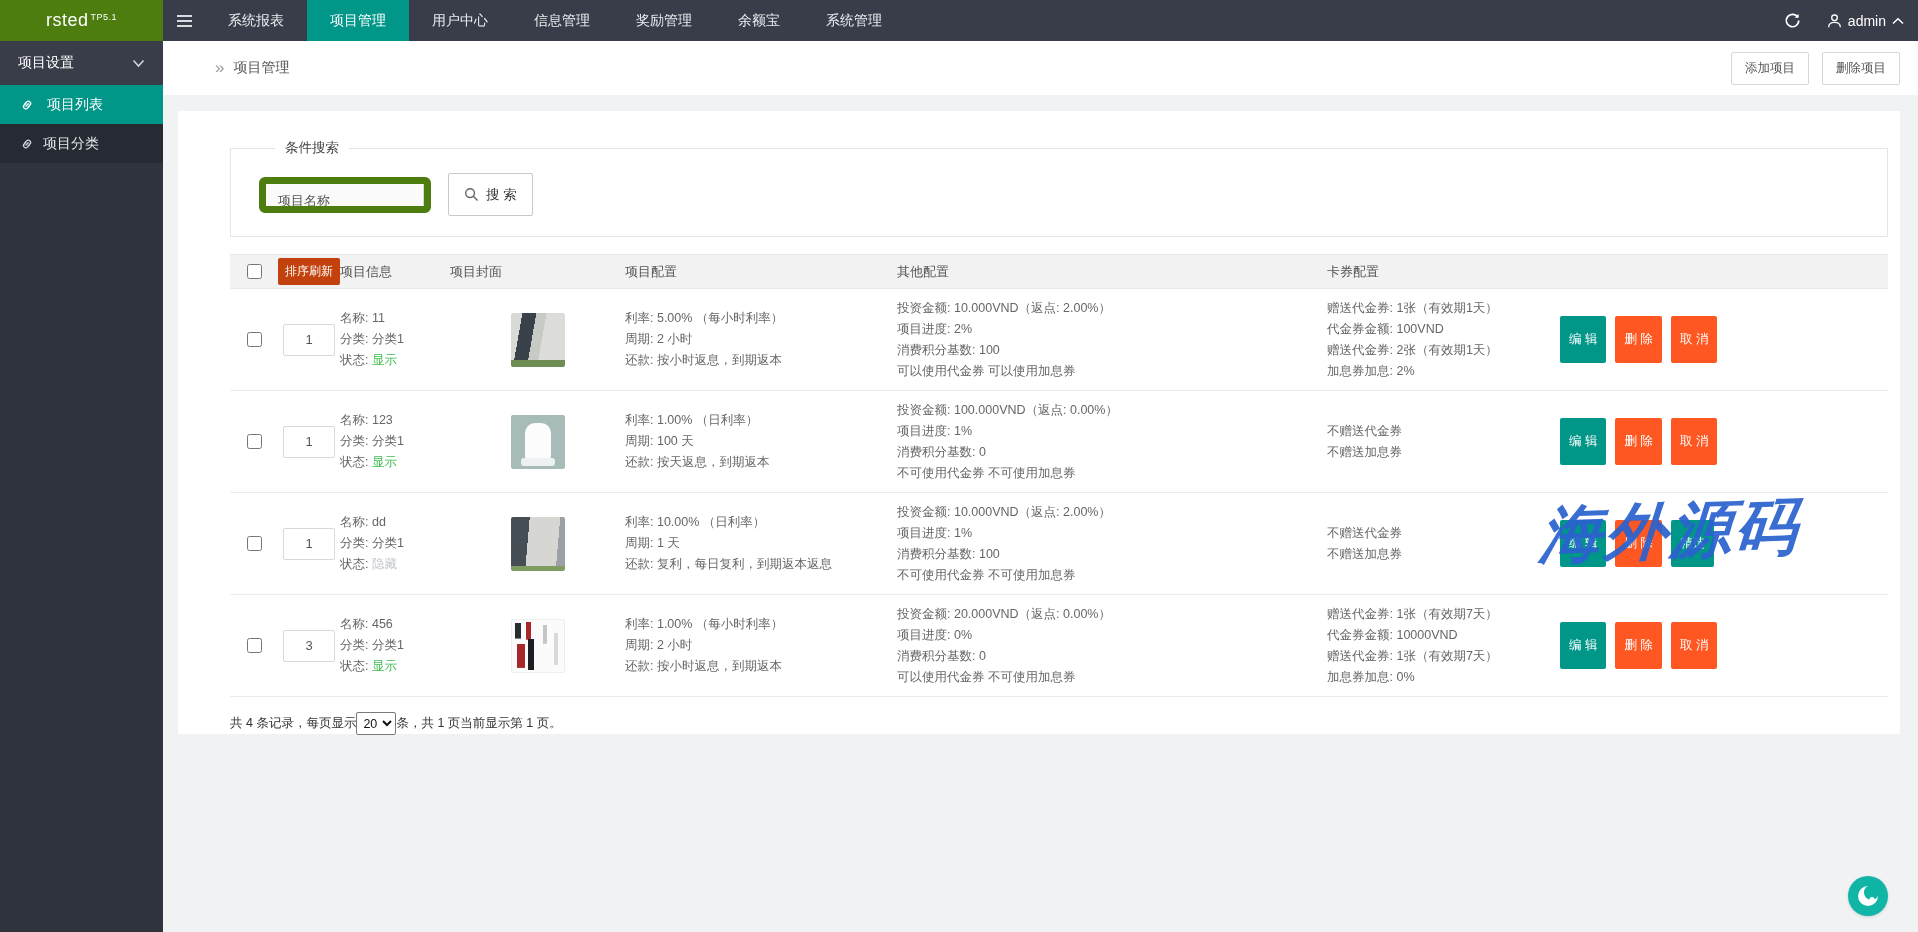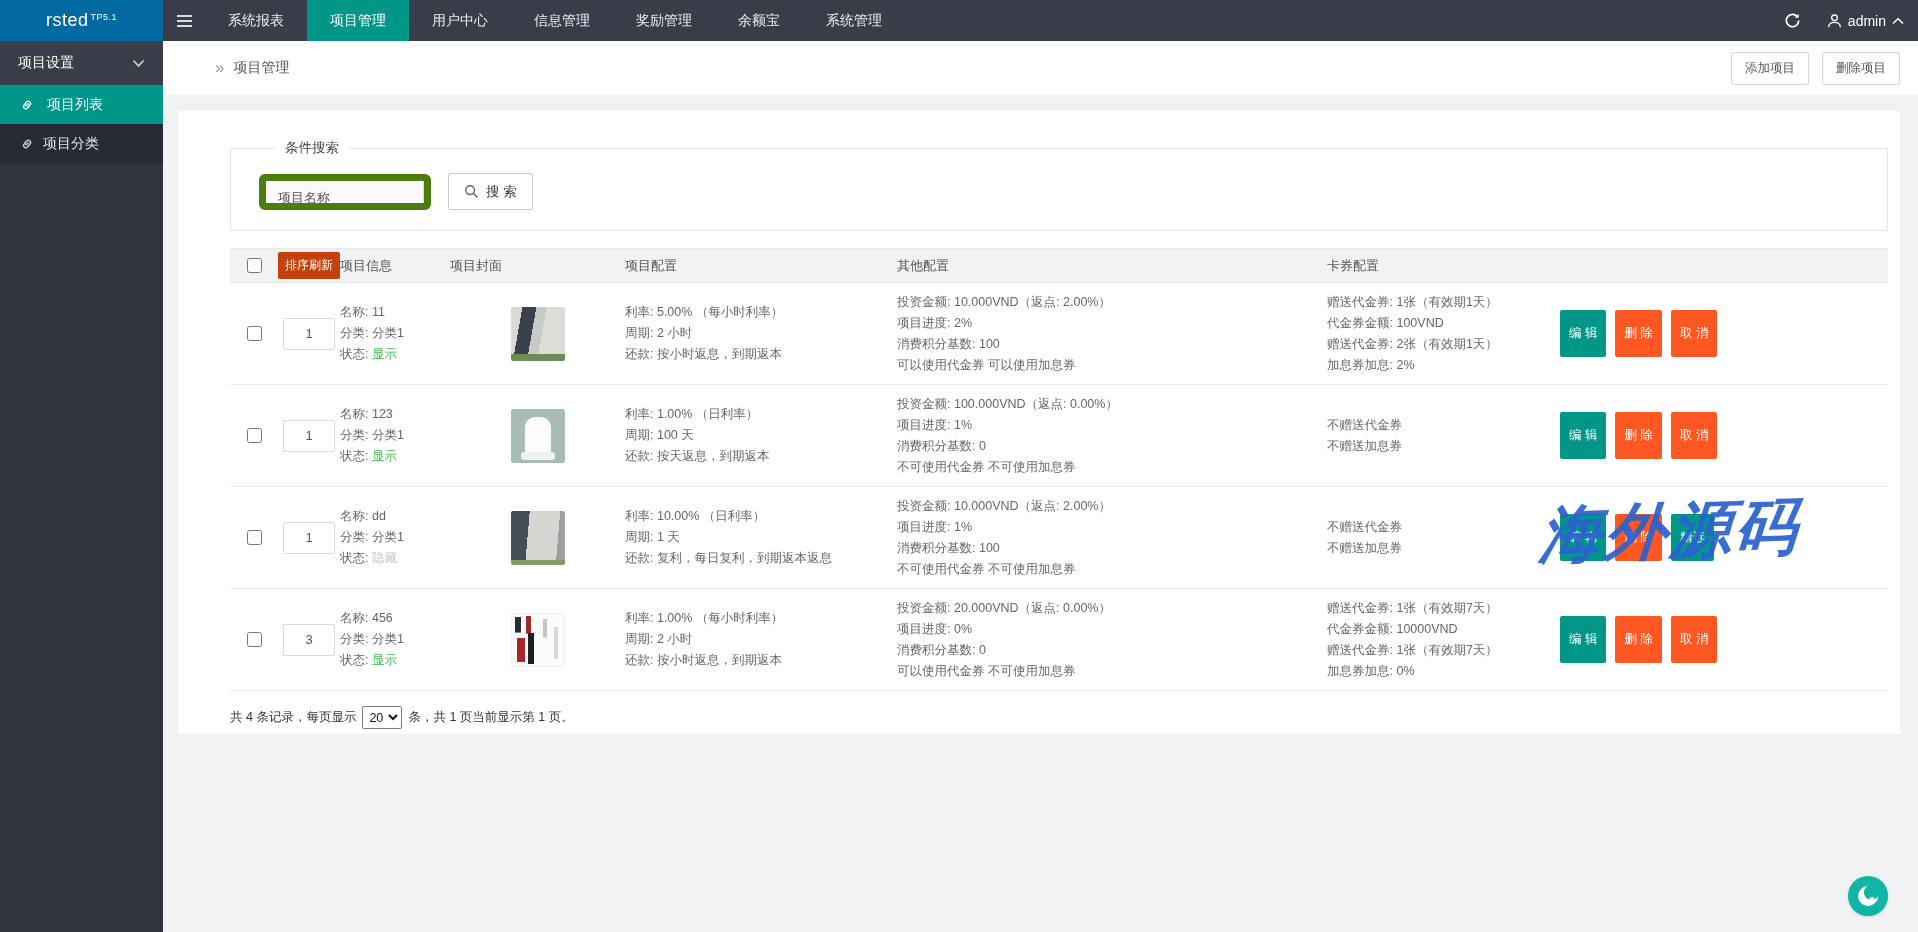--- a/index.html
+++ b/index.html
@@ -1,21 +1,21 @@
 <!DOCTYPE html>
 <html><head>
 <meta charset="utf-8">
 <style>
   * { box-sizing: border-box; margin: 0; padding: 0; }
   html,body { width:1918px; height:932px; overflow:hidden; }
   body { font-family:"Liberation Sans","DejaVu Sans",sans-serif; background:#f1f2f3; position:relative; color:#666; }
 
   
   .navbar { position:absolute; top:0; left:0; right:0; height:41px; background:#393D49; display:flex; align-items:stretch; z-index:20; }
-  .logo { width:163px; background:#0369a1; color:#fff; display:flex; align-items:center; justify-content:center; font-size:18px; letter-spacing:.5px;text-align:right; }
+  .logo { width:163px; background:#4d7c0f; color:#fff; display:flex; align-items:center; justify-content:center; font-size:18px; letter-spacing:.5px;text-align:right; }
   .logo sup { font-size:9px; margin-left:2px; transform:translateY(-4px); }
   .hamburger { width:42px; display:flex; flex-direction:column; justify-content:center; align-items:center; gap:3px; cursor:pointer; }
   .hamburger i { display:block; width:15px; height:2px; background:#d8dbe0; }
   .nav-tabs { display:flex; align-items:stretch; }
   .nav-tab { padding:0 23px; line-height:41px; font-size:14px; color:#ebedf0; cursor:pointer; }
   .nav-tab[data-active="true"] { background:#009688; color:#fff; }
   .nav-right { margin-left:auto; display:flex; align-items:center; padding-right:14px; gap:26px; }
   .icon-btn { display:flex; align-items:center; color:#fff; cursor:pointer; }
   .user-menu { display:flex; align-items:center; gap:6px; color:#fff; font-size:14px; cursor:pointer; }
 
@@ -36,21 +36,21 @@
   .card { position:absolute; top:70px; left:15px; right:18px; height:623px; background:#fff; padding:24px 12px 0 52px; }
 
   
   fieldset.search { border:1px solid #e6e6e6; margin:4px 0 17px; padding:10px 28px 20px; }
   fieldset.search legend { margin-left:16px; padding:0 10px; font-size:13.5px; color:#444; }
   .search-row { display:flex; align-items:center; margin-top:6px; }
   .input-group { display:inline-flex; border:7px solid #4d7c0f; border-radius:6px; height:36px; overflow:hidden;flex-direction:column; }
   .input-addon { background:#fafafa; border-right:1px solid #d9d9d9; padding:0 12px; line-height:34px; font-size:13px; color:#555; white-space:nowrap; }
   .input-group input { border:0; outline:none; padding:0 12px; width:158px; font-size:12px; color:#333; }
   .input-group input::placeholder { color:#bdbdbd; }
-  .search-btn { margin-left:17px; height:37px; background:#fff; border:1px solid #c9c9c9; border-radius:2px; padding:0 15px; display:inline-flex; align-items:center; gap:7px; font-size:13.5px; color:#333; cursor:pointer; }
+  .search-btn { margin-left:17px; height:43px; background:#fff; border:1px solid #c9c9c9; border-radius:2px; padding:0 15px; display:inline-flex; align-items:center; gap:7px; font-size:13.5px; color:#333; cursor:pointer; }
 
   
   .grid-cols { display:grid; grid-template-columns:48px 62px 110px 175px 272px 430px 233px 1fr; }
   .thead { align-items:center; background:#f2f2f2; border-top:1px solid #e8e8e8; border-bottom:1px solid #e8e8e8; height:35px; font-size:13px; color:#555; }
   .trow { align-items:center; border-bottom:1px solid #ebebeb; min-height:102px; font-size:12.5px; color:#666; }
   .c-center { display:flex; justify-content:center; }
   .sort-refresh { background:#c2410c; color:#fff; border:0; border-radius:2px; font-size:12px; padding:5px 7px; cursor:pointer; white-space:nowrap; }
   input[type="checkbox"] { width:15px; height:15px; cursor:pointer; }
   .sort-input { width:52px; height:32px; border:1px solid #d9d9d9; border-radius:2px; text-align:center; font-size:13px; color:#555; outline:none; }
   .lines div { line-height:21px; white-space:nowrap; }
@@ -73,21 +73,21 @@
       linear-gradient(#a8272b,#a8272b) 30% 8%/10% 34% no-repeat,
       linear-gradient(#2a2d30,#2a2d30) 8% 10%/12% 30% no-repeat,
       linear-gradient(#d9d9d9,#d9d9d9) 88% 70%/8% 62% no-repeat,
       linear-gradient(#c5c5c5,#c5c5c5) 66% 16%/8% 36% no-repeat; }
   .ops { display:flex; gap:9px; padding-right:10px; }
   .op-btn { height:47px; min-width:42px; padding:0 9px; border:0; border-radius:2px; color:#fff; font-size:12.5px; cursor:pointer; white-space:nowrap; }
   .op-btn[data-type="edit"], .op-btn[data-type="featured"] { background:#009688; }
   .op-btn[data-type="danger"] { background:#FF5722; }
 
   
-  .pagination { margin-top:15px; display:flex; align-items:center; gap:6px; font-size:12.5px; color:#333; }
+  .pagination { margin-top:15px; display:flex; align-items:center; font-size:12.5px; color:#333; }
   .pagination select { height:23px; border:1px solid #7a7a7a; border-radius:2px; font-size:12.5px; color:#111; padding:0 2px; background:#fff; }
 
   
   .watermark { position:absolute; left:1540px; top:489px; z-index:30; pointer-events:none;
     font-family:"DejaVu Serif","Liberation Serif",serif; font-style:italic; font-weight:bold;
     font-size:62px; color:#2B62CF; letter-spacing:3px; white-space:nowrap; transform:rotate(-2deg) skewX(-6deg); opacity:.93; }
 
   
   .float-btn { position:absolute; left:1848px; top:876px; width:40px; height:40px; border-radius:50%; background:#10B5A5; z-index:30; cursor:pointer; display:flex; align-items:center; justify-content:center; box-shadow:0 1px 3px rgba(0,0,0,.15); }
 

